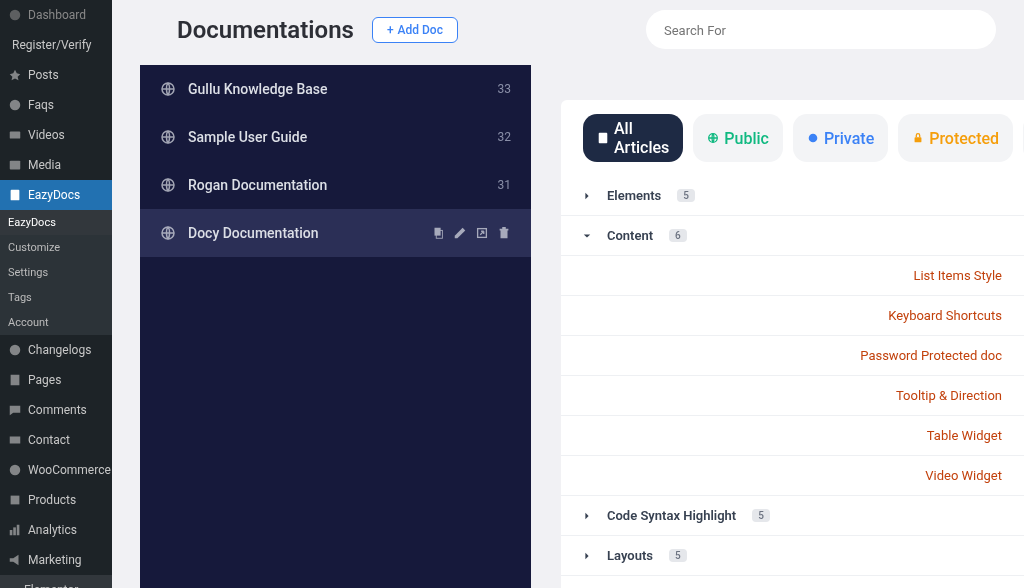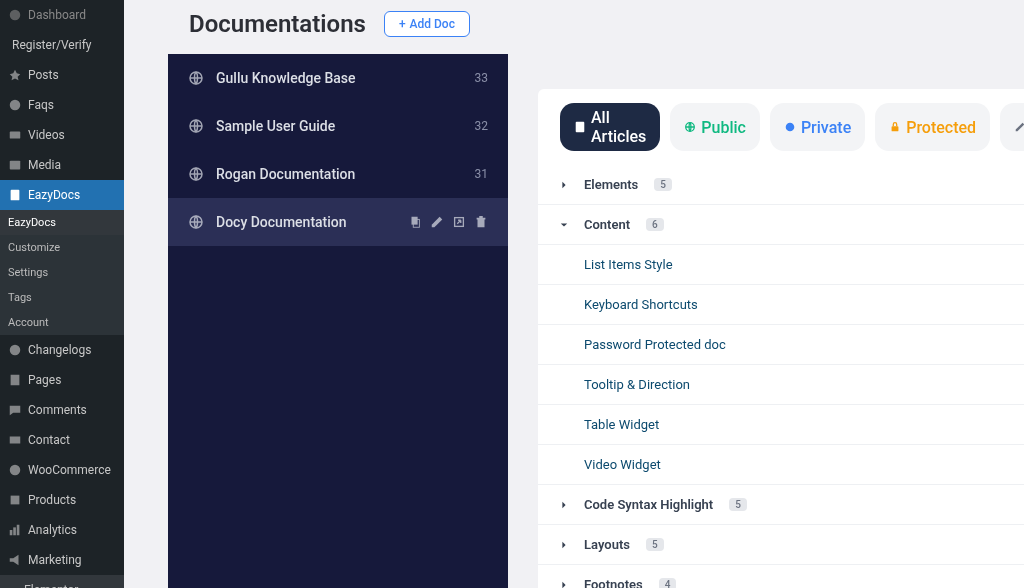--- a/index.html
+++ b/index.html
@@ -1,48 +1,48 @@
 <!DOCTYPE html>
 <html><head>
 <meta charset="utf-8">
 <style>
 * { margin: 0; padding: 0; box-sizing: border-box; font-family: -apple-system, BlinkMacSystemFont, "Segoe UI", Roboto, sans-serif; }
 body { background: #f1f1f4; width: 1024px; height: 588px; overflow: hidden; display: flex; }
-.sidebar { width: 124px; background: #1d2327; color: #c7c7c7; font-size: 12px; flex-shrink: 0; overflow: hidden; }
+.sidebar { width: 112px; background: #1d2327; color: #c7c7c7; font-size: 12px; flex-shrink: 0; overflow: hidden; }
 .sidebar-item { padding: 8px 8px; display: flex; align-items: center; gap: 6px; cursor: pointer; white-space: nowrap; }
 .sidebar-item.active { background: #2271b1; color: #fff; }
 .sidebar-item .icon { width: 14px; height: 14px; display: inline-flex; align-items: center; justify-content: center; opacity: 0.6; }
 .sidebar-subitem { padding: 6px 8px 6px 8px; font-size: 11px; color: #bbb; cursor: pointer; }
 .sidebar-submenu { background: #2c3338; }
 .sidebar-submenu .sidebar-subitem.active { color: #fff; background: #32373c; }
 .main { flex: 1; display: flex; flex-direction: column; overflow: hidden; }
 .header { background: #f1f1f4; padding: 10px 28px 16px; display: flex; align-items: center; gap: 18px; }
 .header h1 { font-size: 24px; font-weight: 600; color: #2d2f36; margin-left: 37px; }
 .add-doc-btn { border: 1px solid #3b82f6; color: #3b82f6; background: #fff; border-radius: 6px; padding: 5px 14px; font-size: 12px; font-weight: 500; display: inline-flex; align-items: center; gap: 4px; cursor: pointer; }
 .search-box { margin-left: auto; background: #fff; border-radius: 20px; padding: 10px 18px; width: 350px; }
 .search-box input { border: none; outline: none; font-size: 13px; color: #888; width: 100%; background: transparent; }
 .content-row { flex: 1; display: flex; overflow: hidden; }
-.docs-panel { width: 340px; background: #16193b; margin-left: 44px; overflow: hidden; }
+.docs-panel { width: 391px; background: #16193b; margin-left: 28px; overflow: hidden; }
 .doc-item { display: flex; align-items: center; padding: 16px 20px; color: #dcdfe6; font-size: 14px; cursor: pointer; position: relative; }
 .doc-item.active { background: #2b2f56; }
 .doc-item .globe-icon { width: 16px; height: 16px; margin-right: 12px; opacity: 0.7; }
 .doc-item .doc-title { flex: 1; font-weight: 500; }
 .doc-item .doc-count { color: #8a8fa8; font-size: 12px; margin-left: 8px; }
 .doc-item .actions { display: flex; gap: 8px; }
 .doc-item .action-icon { width: 14px; height: 14px; opacity: 0.7; cursor: pointer; }
 .doc-item.active::after { content: ''; position: absolute; right: -10px; top: 50%; transform: translateY(-50%); border-left: 10px solid #2b2f56; border-top: 10px solid transparent; border-bottom: 10px solid transparent; }
 .articles-panel { flex: 1; background: #fff; margin-left: 30px; border-radius: 6px 0 0 0; overflow: hidden; display: flex; flex-direction: column; margin-top: 35px; }
 .filter-tabs { padding: 14px 22px; display: flex; gap: 10px; }
 .filter-tab { display: inline-flex; align-items: center; gap: 5px; padding: 5px 14px; border-radius: 14px; font-size: 16px; font-weight: 500; cursor: pointer; background: #f3f4f6; color: #555; }
 .filter-tab.active { background: #1e2a44; color: #fff; }
 .tree { flex: 1; overflow-y: auto; }
 .tree-section { padding: 12px 22px; border-bottom: 1px solid #eef0f3; display: flex; align-items: center; gap: 16px; font-size: 13px; font-weight: 600; color: #374151; cursor: pointer; }
 .tree-section .caret { width: 8px; height: 8px; display: inline-block; }
 .tree-section .badge { background: #e5e7eb; color: #6b7280; font-size: 10px; padding: 1px 6px; border-radius: 4px; font-weight: 500; }
-.tree-leaf { padding: 12px 22px 12px 46px; border-bottom: 1px solid #eef0f3; font-size: 13px; color: #0c4a6e; cursor: pointer; }
+.tree-leaf { padding: 12px 22px 12px 46px; border-bottom: 1px solid #eef0f3; font-size: 13px; color: #c2410c; cursor: pointer; text-align: right; }
 svg { display: block; }
 .txt-public { color: #10b981; }
 .txt-private { color: #3b82f6; }
 .txt-protected { color: #f59e0b; }
 .txt-draft { color: #6b7280; }
 </style>
 </head>
 <body>
 
 <div class="sidebar">
@@ -176,20 +176,23 @@
 
 </div>
 
 <div class="main">
   <div class="header">
     <h1>Documentations</h1>
     <button class="add-doc-btn">
       <span>+</span>
       <span>Add Doc</span>
     </button>
+    <div class="search-box">
+      <input type="text" placeholder="Search For" style="">
+    </div>
   </div>
 
   <div class="content-row">
     <div class="docs-panel">
       <div class="doc-item">
         <span class="globe-icon">
             <svg viewBox="0 0 16 16" width="16" height="16" fill="none" stroke="currentColor" stroke-width="1.5">
               <circle cx="8" cy="8" r="6"></circle>
               <path d="M2 8h12M8 2c2 2 2 10 0 12M8 2c-2 2-2 10 0 12"></path>
             </svg>

